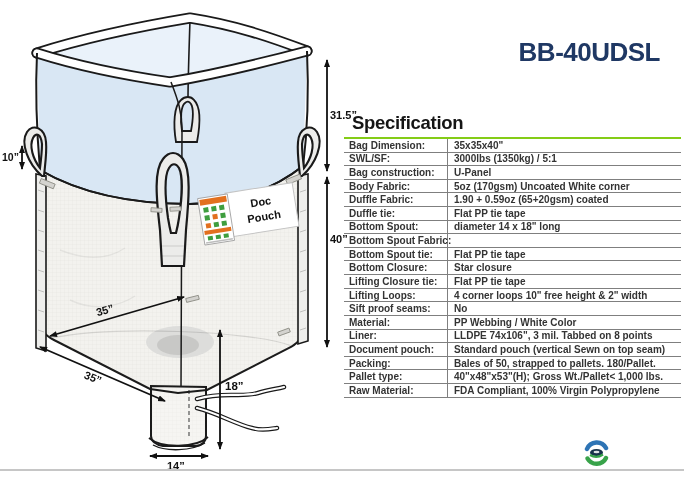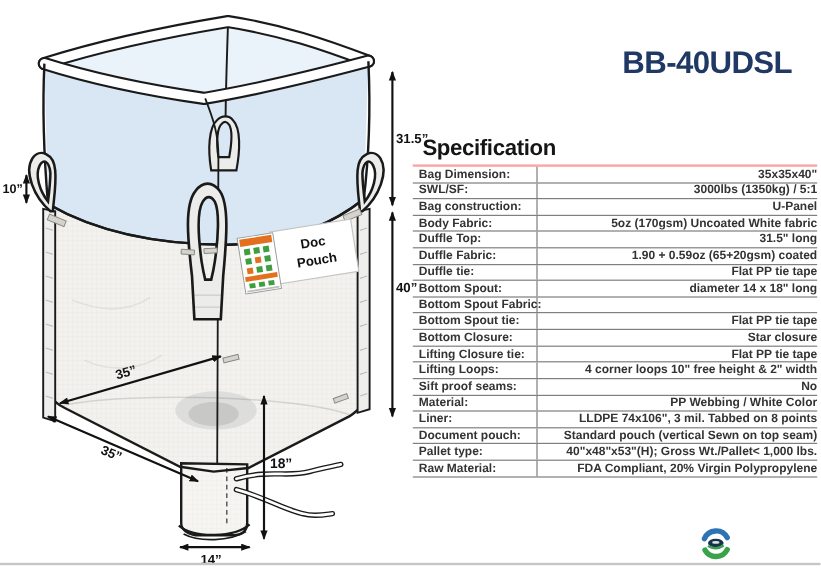--- a/index.html
+++ b/index.html
@@ -3,21 +3,21 @@
 <meta charset="utf-8">
 <style>
   html,body{margin:0;padding:0;background:#ffffff;}
   .page{position:relative;width:684px;height:478px;background:#ffffff;overflow:hidden;
         font-family:"Liberation Sans",sans-serif;}
   .drawing-svg{position:absolute;left:0;top:0;overflow:visible;}
   .page-title{position:absolute;left:460px;top:4px;width:200px;text-align:right;
         font-size:26px;font-weight:bold;color:#1f3864;letter-spacing:-0.5px;margin-top:33px;}
   .spec-heading{position:absolute;left:352px;top:112px;font-size:18.5px;font-weight:bold;
         color:#151515;letter-spacing:-0.3px;}
-  .spec-table{position:absolute;left:344px;top:137px;width:337px;border-top:2px solid #fca5a5;text-align:right;}
+  .spec-table{position:absolute;left:344px;top:137px;width:337px;border-top:2px solid #84cc16;}
   .srow{display:flex;align-items:center;height:13.62px;border-bottom:1px solid #7f7f7f;
         font-size:10px;font-weight:bold;color:#333;box-sizing:border-box;}
   .sl{width:104px;padding-left:5px;height:100%;display:flex;align-items:center;
         border-right:1px solid #7f7f7f;box-sizing:border-box;white-space:nowrap;}
   .sv{flex:1;padding-left:6px;white-space:nowrap;overflow:hidden;}
   .logo{position:absolute;left:583px;top:440px;width:27px;height:27px;}
   .bottom-rule{position:absolute;left:0;top:469px;width:684px;height:2px;background:#c6c6c6;}
 </style>
 </head>
 <body>
@@ -201,25 +201,21 @@
     <div class="srow">
         <div class="sl">SWL/SF:</div>
         <div class="sv">3000lbs (1350kg) / 5:1</div>
       </div>
     <div class="srow">
         <div class="sl">Bag construction:</div>
         <div class="sv">U-Panel</div>
       </div>
     <div class="srow">
         <div class="sl">Body Fabric:</div>
-        <div class="sv">5oz (170gsm) Uncoated White fabric</div>
-      </div>
-    <div class="srow">
-        <div class="sl">Duffle Top:</div>
-        <div class="sv">31.5" long</div>
+        <div class="sv">5oz (170gsm) Uncoated White corner</div>
       </div>
     <div class="srow">
         <div class="sl">Duffle Fabric:</div>
         <div class="sv">1.90 + 0.59oz (65+20gsm) coated</div>
       </div>
     <div class="srow">
         <div class="sl">Duffle tie:</div>
         <div class="sv">Flat PP tie tape</div>
       </div>
     <div class="srow">
@@ -255,26 +251,30 @@
       </div>
     <div class="srow">
         <div class="sl">Liner:</div>
         <div class="sv">LLDPE 74x106", 3 mil. Tabbed on 8 points</div>
       </div>
     <div class="srow">
         <div class="sl">Document pouch:</div>
         <div class="sv">Standard pouch (vertical Sewn on top seam)</div>
       </div>
     <div class="srow">
+        <div class="sl">Packing:</div>
+        <div class="sv">Bales of 50, strapped to pallets. 180/Pallet.</div>
+      </div>
+    <div class="srow">
         <div class="sl">Pallet type:</div>
         <div class="sv">40"x48"x53"(H); Gross Wt./Pallet&lt; 1,000 lbs.</div>
       </div>
     <div class="srow">
         <div class="sl">Raw Material:</div>
-        <div class="sv">FDA Compliant, 20% Virgin Polypropylene</div>
+        <div class="sv">FDA Compliant, 100% Virgin Polypropylene</div>
       </div>
   </div>
 
   <div class="logo">
     <svg width="27" height="27" viewBox="0 0 27 27">
       <path d="M4,9 A10.5,10.5 0 0 1 23,8" stroke="#2e74b5" stroke-width="4.5" fill="none" stroke-linecap="round"></path>
       <path d="M23,18 A10.5,10.5 0 0 1 4.5,18.5" stroke="#38a34a" stroke-width="4.5" fill="none" stroke-linecap="round"></path>
       <ellipse cx="13.5" cy="12.5" rx="6.5" ry="3.6" fill="#17324a"></ellipse>
       <path d="M7,15 Q13.5,19 20,14.5" stroke="#38a34a" stroke-width="2.2" fill="none"></path>
       <ellipse cx="13.5" cy="12" rx="3" ry="1.2" fill="#ffffff" opacity="0.85"></ellipse>

